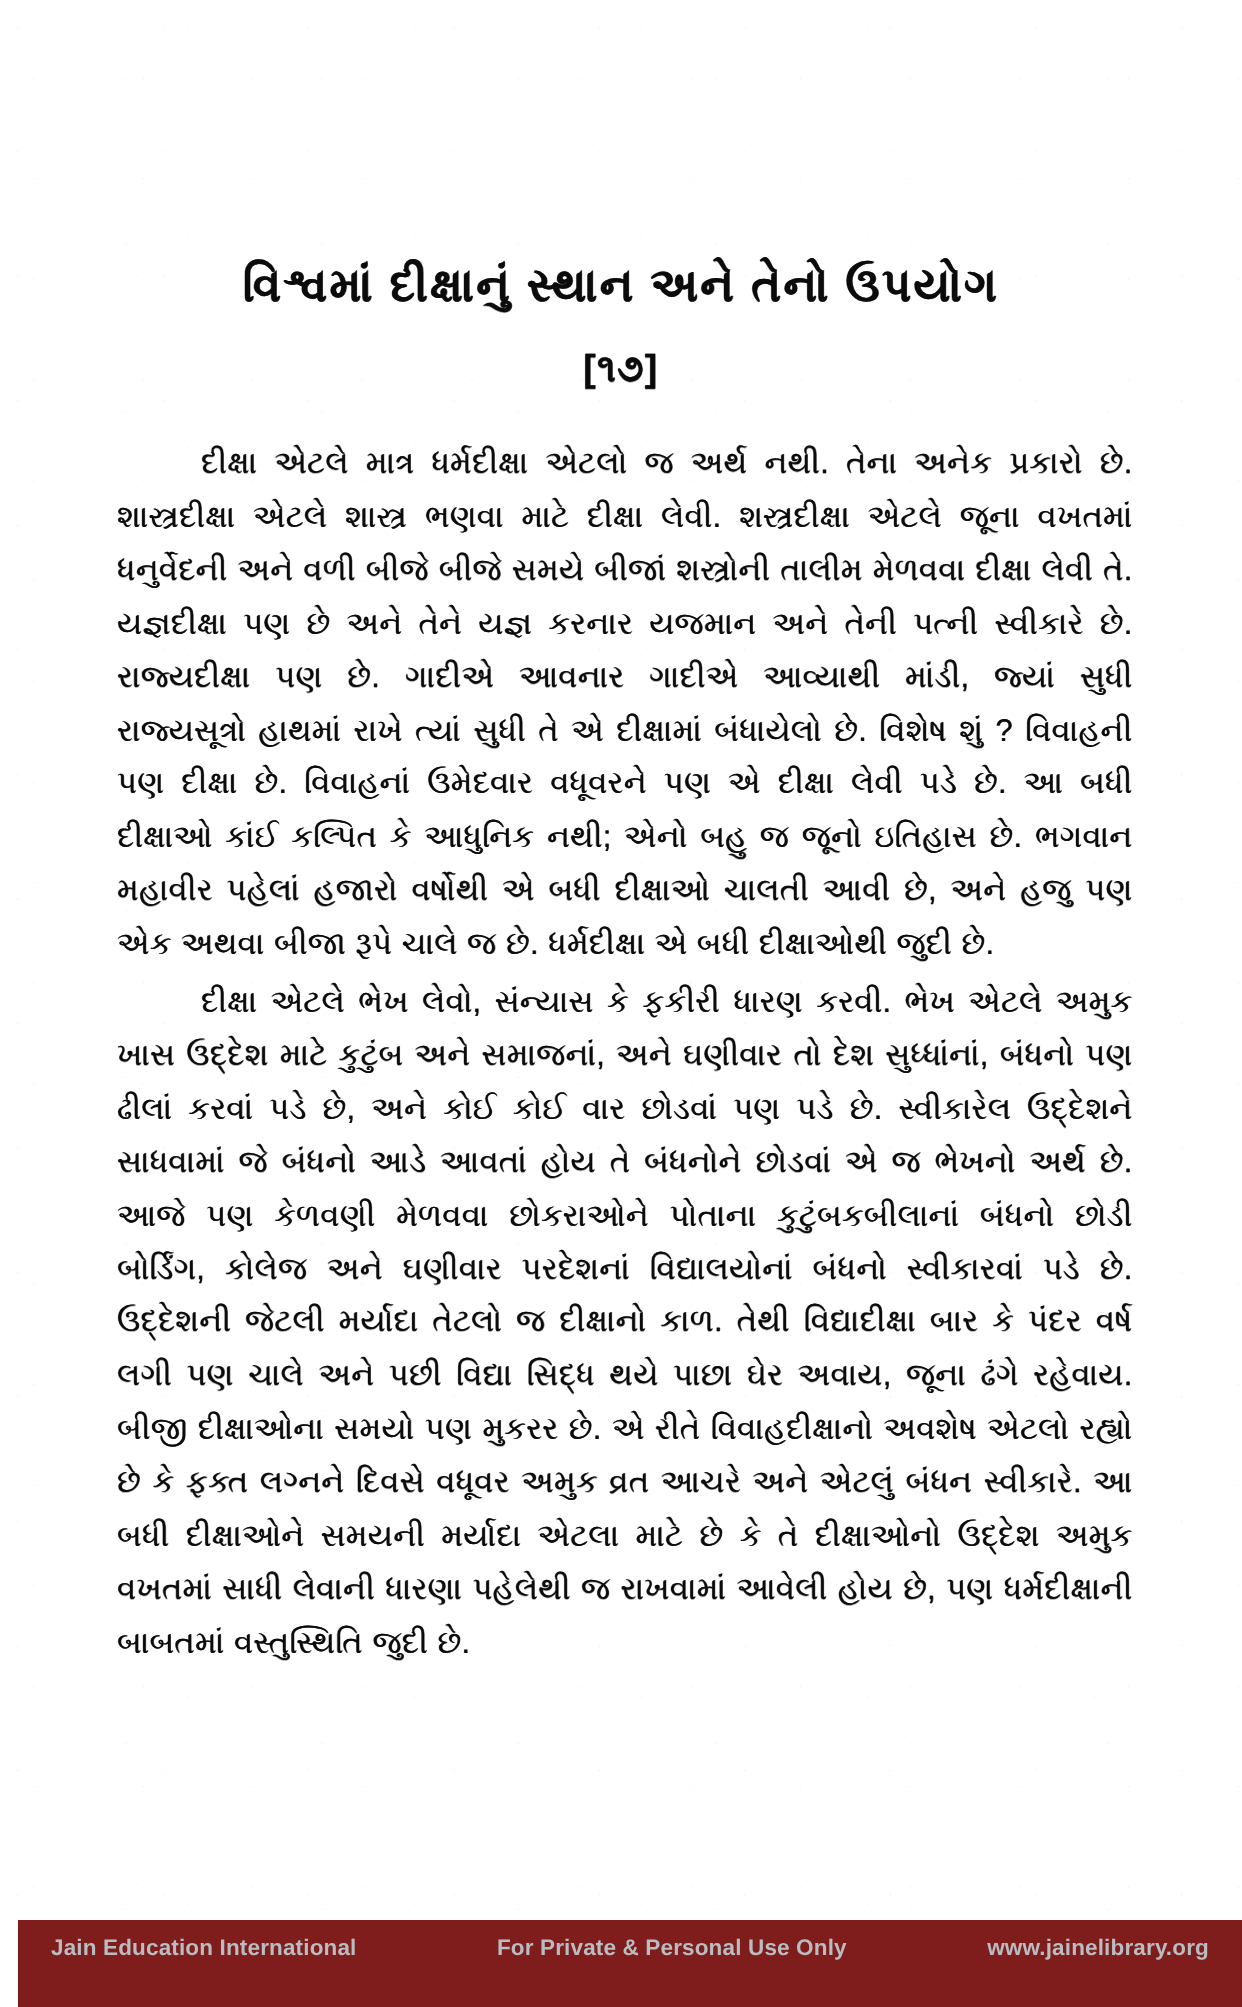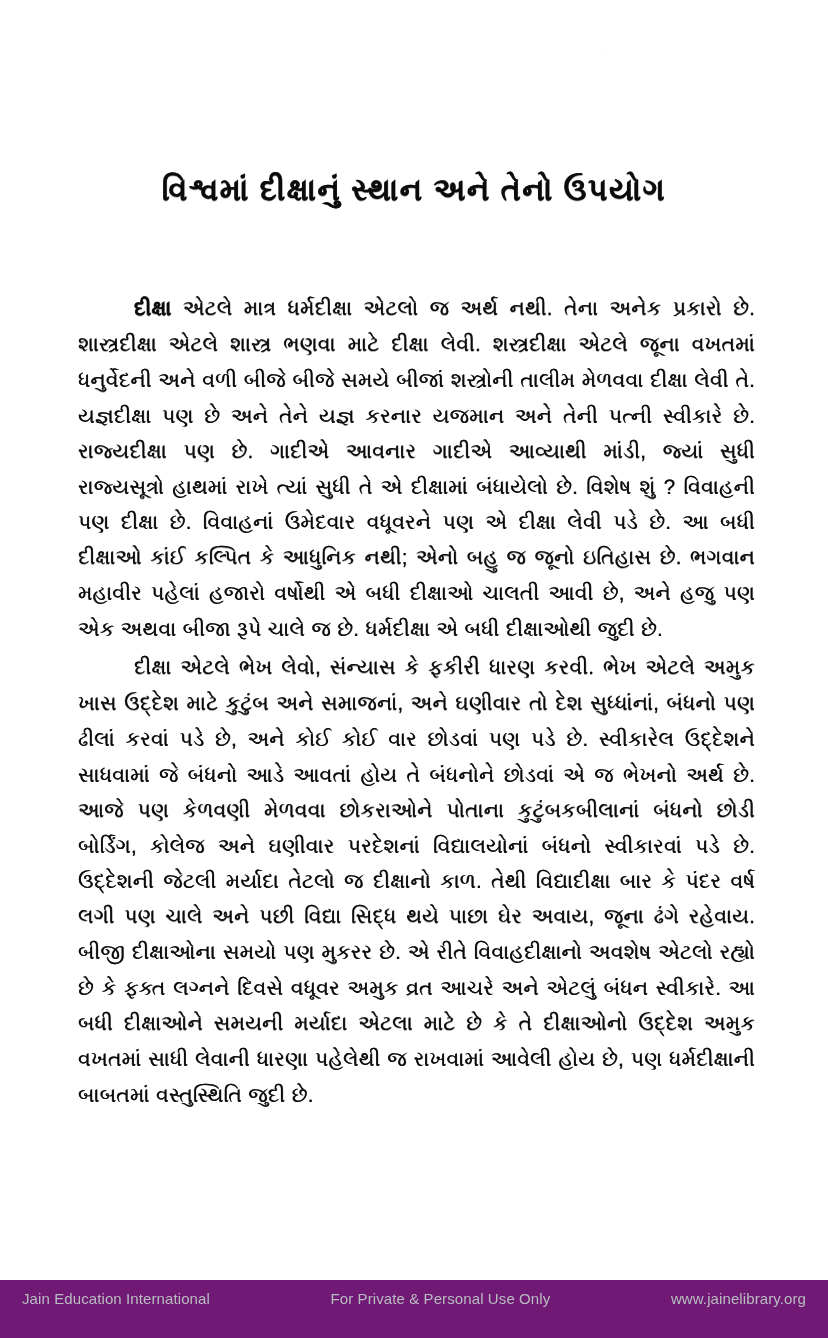--- a/index.html
+++ b/index.html
@@ -77,31 +77,32 @@
     transform: scaleY(1.02);
     transform-origin: top left;
   }
   .para + .para {
     margin-top: 10px;
   }
   .para.indent {
     text-indent: 56px;
   }
   .lead {
-    font-weight: 700;
+    font-weight: 400;
   }
 
   
   .footer {
     position: absolute;
-    left: 0;
+    left: 12px;
     right: 0;
     bottom: 0;
     height: 58px;
-    background: #701a75;
+    background: #7f1d1d;
+    font-weight: bold;
   }
   .footer-inner {
     position: absolute;
     left: 22px;
     right: 22px;
     top: 10px;
     display: flex;
     align-items: center;
     justify-content: space-between;
     font-family: "Liberation Sans", sans-serif;
@@ -130,20 +131,21 @@
 </style>
 </head>
 <body>
 
 <div class="page">
 
   <div class="speckle"></div>
 
   <div class="heading-block">
     <h1 class="doc-title scan-text">વિશ્વમાં દીક્ષાનું સ્થાન અને તેનો ઉપયોગ</h1>
+    <div class="section-number scan-text">[૧૭]</div>
   </div>
 
   <div class="body-area">
 
     <p class="para indent scan-text">
       <span class="lead">દીક્ષા</span><span> એટલે માત્ર ધર્મદીક્ષા એટલો જ અર્થ નથી. તેના અનેક પ્રકારો છે. શાસ્ત્રદીક્ષા એટલે શાસ્ત્ર ભણવા માટે દીક્ષા લેવી. શસ્ત્રદીક્ષા એટલે જૂના વખતમાં ધનુર્વેદની અને વળી બીજે બીજે સમયે બીજાં શસ્ત્રોની તાલીમ મેળવવા દીક્ષા લેવી તે. યજ્ઞદીક્ષા પણ છે અને તેને યજ્ઞ કરનાર યજમાન અને તેની પત્ની સ્વીકારે છે. રાજ્યદીક્ષા પણ છે. ગાદીએ આવનાર ગાદીએ આવ્યાથી માંડી, જ્યાં સુધી રાજ્યસૂત્રો હાથમાં રાખે ત્યાં સુધી તે એ દીક્ષામાં બંધાયેલો છે. વિશેષ શું ? વિવાહની પણ દીક્ષા છે. વિવાહનાં ઉમેદવાર વધૂવરને પણ એ દીક્ષા લેવી પડે છે. આ બધી દીક્ષાઓ કાંઈ કલ્પિત કે આધુનિક નથી; એનો બહુ જ જૂનો ઇતિહાસ છે. ભગવાન મહાવીર પહેલાં હજારો વર્ષોથી એ બધી દીક્ષાઓ ચાલતી આવી છે, અને હજુ પણ એક અથવા બીજા રૂપે ચાલે જ છે. ધર્મદીક્ષા એ બધી દીક્ષાઓથી જુદી છે.</span>
     </p>
 
     <p class="para indent scan-text">
       <span>દીક્ષા એટલે ભેખ લેવો, સંન્યાસ કે ફકીરી ધારણ કરવી. ભેખ એટલે અમુક ખાસ ઉદ્દેશ માટે કુટુંબ અને સમાજનાં, અને ઘણીવાર તો દેશ સુધ્ધાંનાં, બંધનો પણ ઢીલાં કરવાં પડે છે, અને કોઈ કોઈ વાર છોડવાં પણ પડે છે. સ્વીકારેલ ઉદ્દેશને સાધવામાં જે બંધનો આડે આવતાં હોય તે બંધનોને છોડવાં એ જ ભેખનો અર્થ છે. આજે પણ કેળવણી મેળવવા છોકરાઓને પોતાના કુટુંબકબીલાનાં બંધનો છોડી બોર્ડિંગ, કોલેજ અને ઘણીવાર પરદેશનાં વિદ્યાલયોનાં બંધનો સ્વીકારવાં પડે છે. ઉદ્દેશની જેટલી મર્યાદા તેટલો જ દીક્ષાનો કાળ. તેથી વિદ્યાદીક્ષા બાર કે પંદર વર્ષ લગી પણ ચાલે અને પછી વિદ્યા સિદ્ધ થયે પાછા ઘેર અવાય, જૂના ઢંગે રહેવાય. બીજી દીક્ષાઓના સમયો પણ મુકરર છે. એ રીતે વિવાહદીક્ષાનો અવશેષ એટલો રહ્યો છે કે ફક્ત લગ્નને દિવસે વધૂવર અમુક વ્રત આચરે અને એટલું બંધન સ્વીકારે. આ બધી દીક્ષાઓને સમયની મર્યાદા એટલા માટે છે કે તે દીક્ષાઓનો ઉદ્દેશ અમુક વખતમાં સાધી લેવાની ધારણા પહેલેથી જ રાખવામાં આવેલી હોય છે, પણ ધર્મદીક્ષાની બાબતમાં વસ્તુસ્થિતિ જુદી છે.</span>

